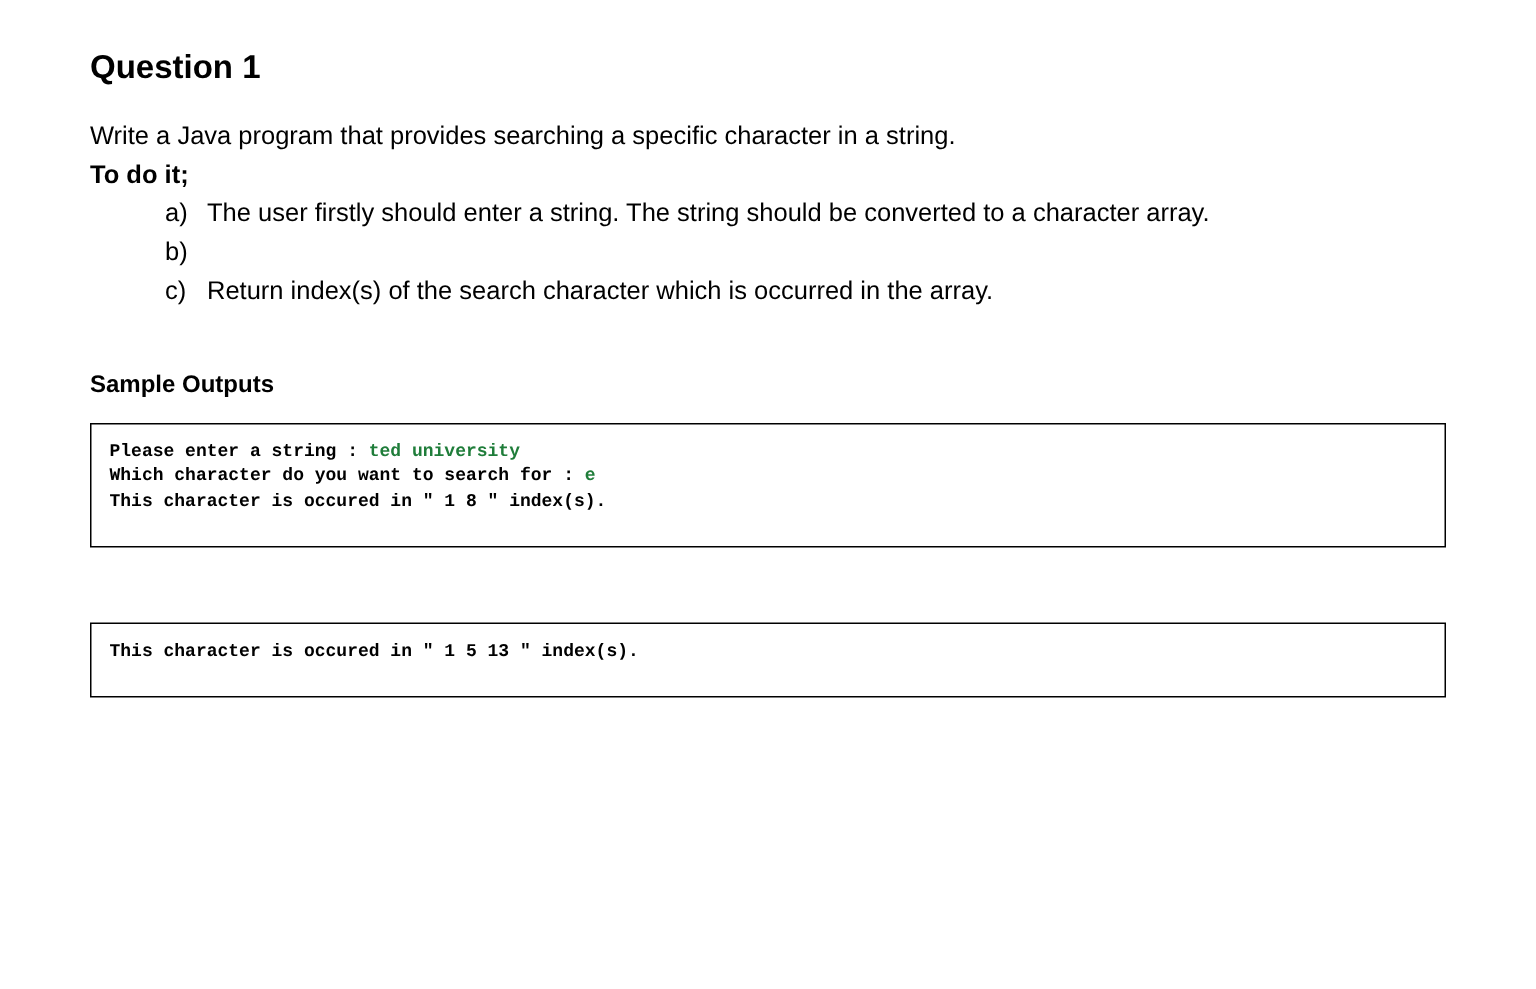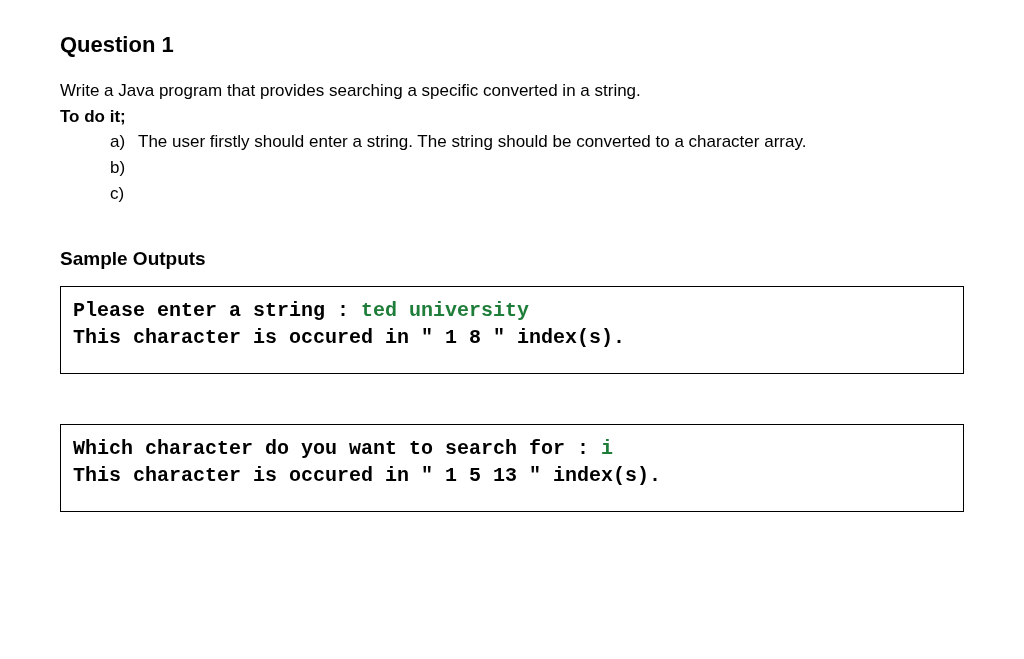--- a/index.html
+++ b/index.html
@@ -33,63 +33,64 @@
     }
     .list-item {
       display: flex;
       margin-bottom: 2px;
     }
     .list-marker {
       min-width: 28px;
     }
     .sample-outputs-title {
       font-weight: bold;
-      font-size: 19px;
+      font-size: 16px;
       margin-bottom: 14px;
     }
     .output-box {
       border: 1.5px solid #000000;
       padding: 10px 12px 22px 12px;
       margin-bottom: 50px;
       font-family: "Consolas", "Courier New", monospace;
-      font-size: 20px;
+      font-size: 12px;
       font-weight: bold;
       line-height: 1.35;
     }
     .output-line {
       white-space: pre;
     }
     .user-input {
       color: #1f7d3a;
     }
   </style>
 </head>
 <body>
 
 <div class="question-title">Question 1</div>
 
-<div class="intro-text">Write a Java program that provides searching a specific converted in a string.</div>
+<div class="intro-text">Write a Java program that provides searching a specific character in a string.</div>
 <div class="todo-label">To do it;</div>
 
 <div class="list-container">
   <div class="list-item">
     <span class="list-marker">a)</span>
     <span>The user firstly should enter a string. The string should be converted to a character array.</span>
   </div>
   <div class="list-item">
     <span class="list-marker">b)</span>
   </div>
   <div class="list-item">
     <span class="list-marker">c)</span>
+    <span>Return index(s) of the search character which is occurred in the array.</span>
   </div>
 </div>
 
 <div class="sample-outputs-title">Sample Outputs</div>
 
 <div class="output-box">
   <div class="output-line"><span>Please enter a string : </span><span class="user-input">ted university</span></div>
+  <div class="output-line"><span>Which character do you want to search for : </span><span class="user-input">e</span></div>
   <div class="output-line">This character is occured in " 1 8 " index(s).</div>
 </div>
 
 <div class="output-box">
-  <div class="output-line"><span>Which character do you want to search for : </span><span class="user-input">i</span></div>
   <div class="output-line">This character is occured in " 1 5 13 " index(s).</div>
 </div>
 
 </body></html>

